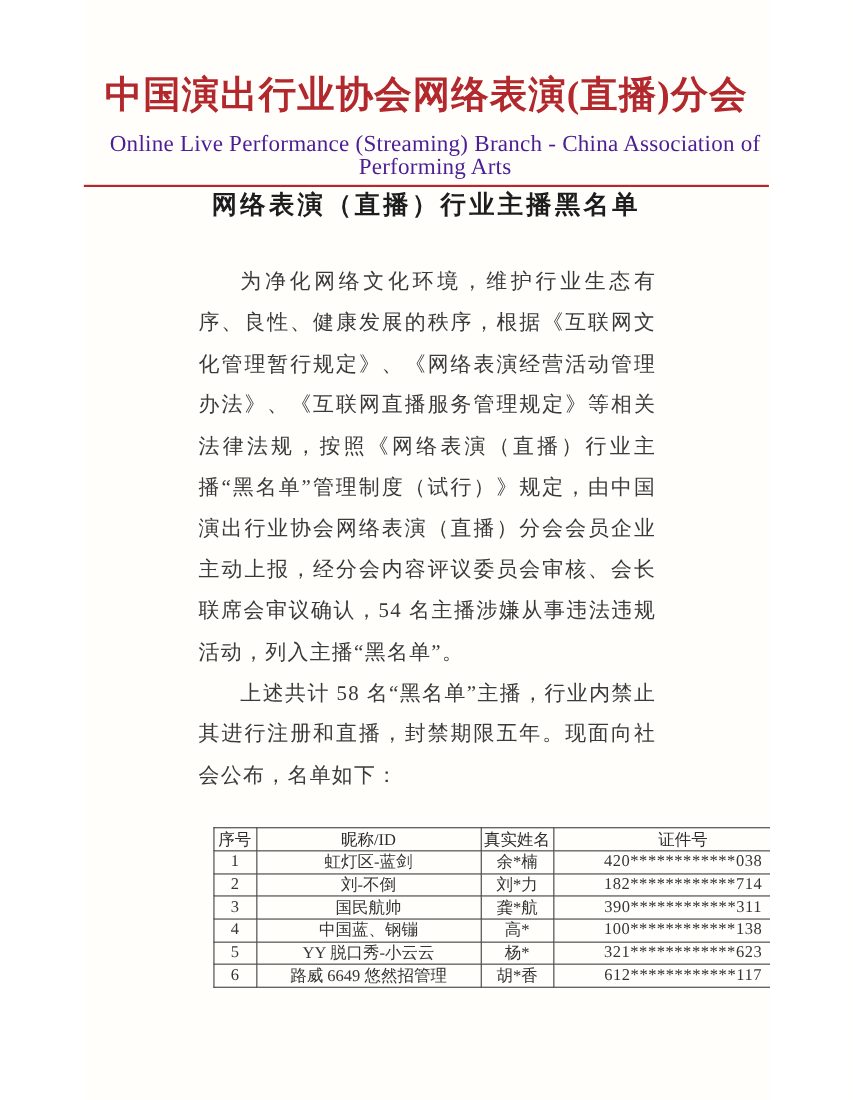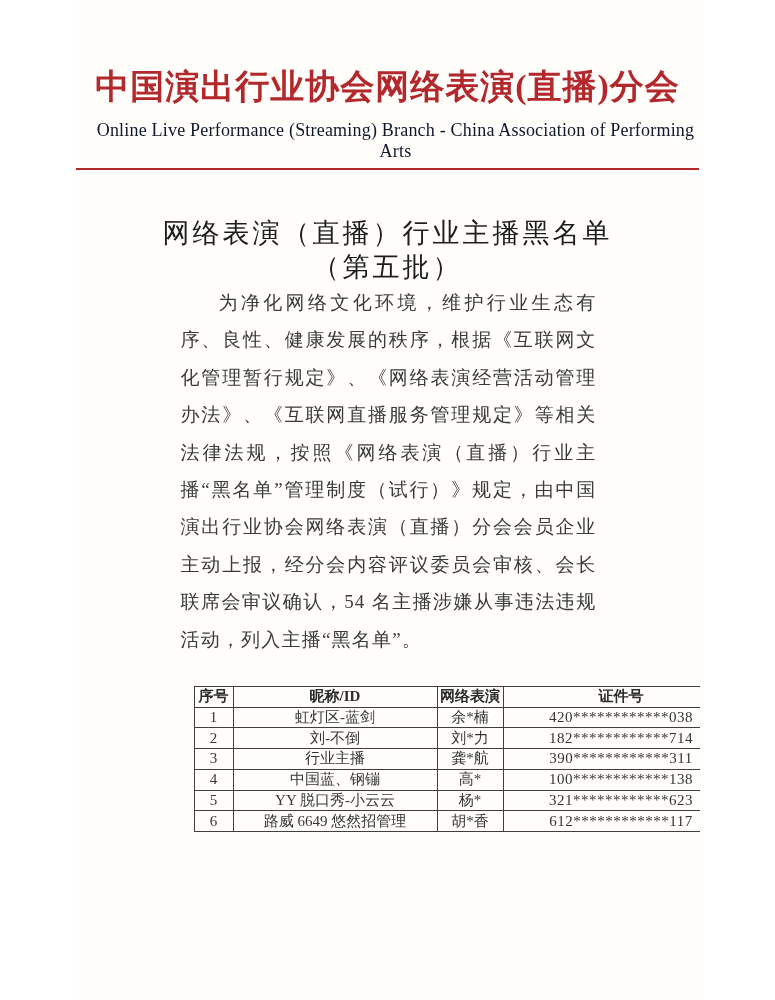--- a/index.html
+++ b/index.html
@@ -20,45 +20,45 @@
   .letterhead { padding-top: 64px; text-align: center; }
   .org-cn {
     font-size: 34px;
     line-height: 46px;
     font-weight: 600;
     letter-spacing: 1px;
     color: #b2282c;
   }
   .org-en {
     margin-top: 10px;
-    font-size: 18px;
+    font-size: 21px;
     line-height: 21px;
-    color: #0f172a;
+    color: #4c1d95;
     letter-spacing: 0.2px;
     margin-left: 16px;
   }
   .red-rule {
     width: 623px;
     height: 2px;
     margin: 6px auto 0 auto;
     background: #b2282c;
     border: none;
   }
   
   .doc-title {
-    margin-top: 46px;
     text-align: center;
-    font-size: 27px;
-    font-weight: normal;
+    font-size: 23px;
+    font-weight: bold;
     color: #1d1d1d;
     letter-spacing: 3px;
     line-height: 34px;
   }
   
   .body-text {
+    margin-top: 34px;
     padding: 0 103px 0 105px;
   }
   .body-text p {
     font-size: 19px;
     line-height: 37.4px;
     letter-spacing: 1.2px;
     text-align: justify;
     text-indent: 2em;
     color: #3a3a3a;
   }
@@ -78,75 +78,75 @@
   .blacklist-table th, .blacklist-table td {
     border: 1px solid #3f3f3f;
     height: 20.7px;
     padding: 0 2px;
     text-align: center;
     vertical-align: middle;
     overflow: hidden;
     white-space: nowrap;
     font-weight: normal;
   }
-  .blacklist-table th { font-weight: bold; color: #2c2c2c; }
+  .blacklist-table th { font-weight: normal; color: #2c2c2c; }
   .blacklist-table td.idnum { letter-spacing: 0.5px; }
 </style>
 </head>
 <body>
 
 <div class="page">
 
   <header class="letterhead">
     <div class="org-cn">中国演出行业协会网络表演(直播)分会</div>
     <div class="org-en">Online Live Performance (Streaming) Branch - China Association of Performing Arts</div>
     <div class="red-rule"></div>
   </header>
 
   <main>
     <h2 class="doc-title">
       <span>网络表演（直播）行业主播黑名单</span><br>
-      <span>（第五批）</span>
     </h2>
 
     <div class="body-text">
       <p>为净化网络文化环境，维护行业生态有序、良性、健康发展的秩序，根据《互联网文化管理暂行规定》、《网络表演经营活动管理办法》、《互联网直播服务管理规定》等相关法律法规，按照《网络表演（直播）行业主播“黑名单”管理制度（试行）》规定，由中国演出行业协会网络表演（直播）分会会员企业主动上报，经分会内容评议委员会审核、会长联席会审议确认，54 名主播涉嫌从事违法违规活动，列入主播“黑名单”。</p>
+      <p>上述共计 58 名“黑名单”主播，行业内禁止其进行注册和直播，封禁期限五年。现面向社会公布，名单如下：</p>
     </div>
 
     <table class="blacklist-table">
       <colgroup>
         <col class="c-index">
           <col class="c-nick">
           <col class="c-name">
           <col class="c-id">
       </colgroup>
       <thead>
         <tr>
           <th>序号</th>
           <th>昵称/ID</th>
-          <th>网络表演</th>
+          <th>真实姓名</th>
           <th>证件号</th>
         </tr>
       </thead>
       <tbody>
         <tr>
           <td>1</td>
           <td>虹灯区-蓝剑</td>
           <td>余*楠</td>
           <td class="idnum">420************038</td>
         </tr>
         <tr>
           <td>2</td>
           <td>刘-不倒</td>
           <td>刘*力</td>
           <td class="idnum">182************714</td>
         </tr>
         <tr>
           <td>3</td>
-          <td>行业主播</td>
+          <td>国民航帅</td>
           <td>龚*航</td>
           <td class="idnum">390************311</td>
         </tr>
         <tr>
           <td>4</td>
           <td>中国蓝、钢镚</td>
           <td>高*</td>
           <td class="idnum">100************138</td>
         </tr>
         <tr>

